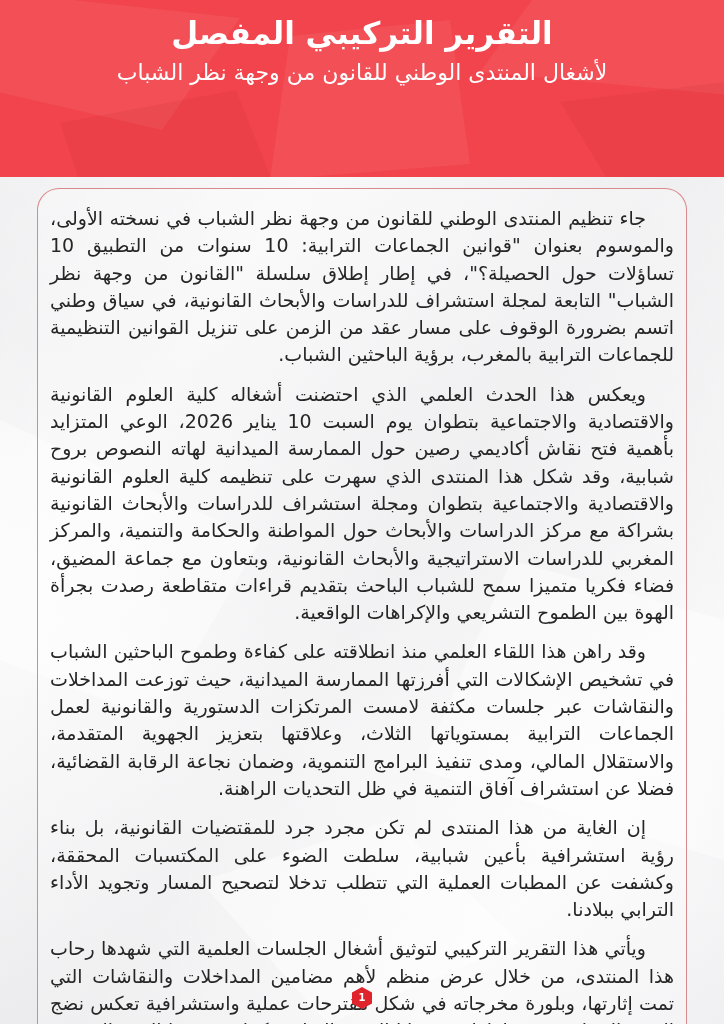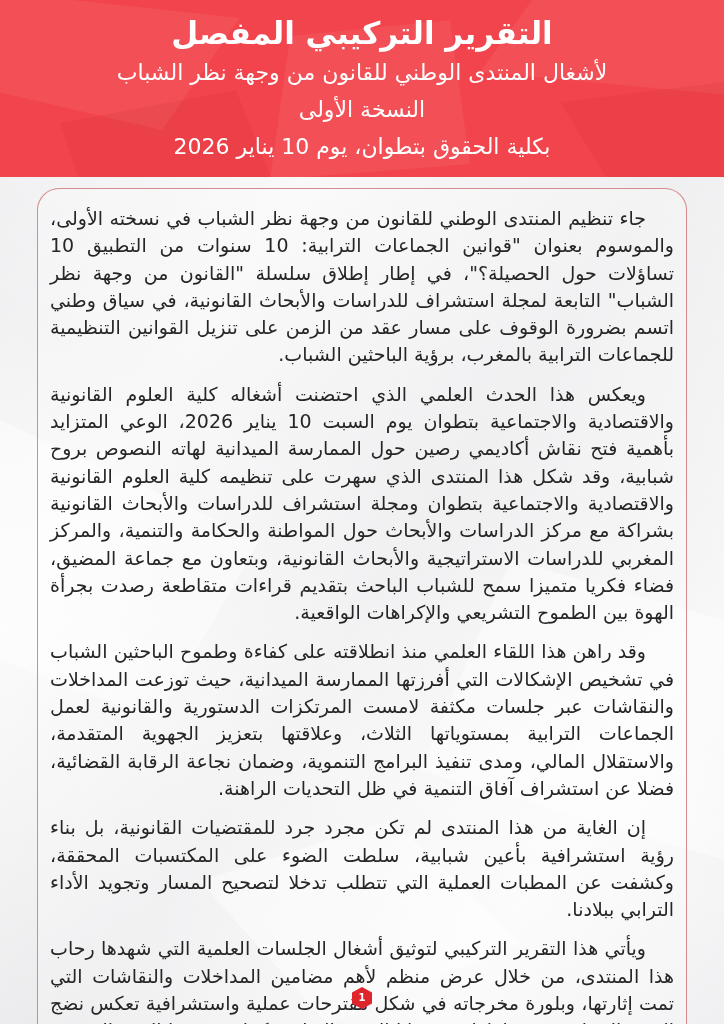--- a/index.html
+++ b/index.html
@@ -111,22 +111,20 @@
 <header class="header">
   <div class="shard" style="left:-20px;top:-10px;width:260px;height:140px;clip-path:polygon(0 0,100% 20%,70% 100%,0 70%);"></div>
   <div class="shard dark" style="left:60px;top:90px;width:220px;height:110px;clip-path:polygon(0 30%,80% 0,100% 100%,10% 90%);"></div>
   <div class="shard" style="left:480px;top:0;width:260px;height:120px;clip-path:polygon(20% 0,100% 0,100% 80%,0 60%);"></div>
   <div class="shard dark" style="left:560px;top:80px;width:180px;height:110px;clip-path:polygon(0 20%,100% 0,100% 100%,30% 100%);"></div>
   <div class="shard" style="left:270px;top:20px;width:200px;height:160px;clip-path:polygon(10% 10%,90% 0,100% 90%,0 100%);"></div>
 
   <div class="header-content">
     <h1 class="title">التقرير التركيبي المفصل</h1>
     <p class="subtitle">لأشغال المنتدى الوطني للقانون من وجهة نظر الشباب</p>
-    <p class="subtitle">النسخة الأولى</p>
-    <p class="subtitle">بكلية الحقوق بتطوان، يوم 10 يناير 2026</p>
   </div>
 </header>
 
 <div class="content-box"></div>
 
 <main class="text">
   <p>جاء تنظيم المنتدى الوطني للقانون من وجهة نظر الشباب في نسخته الأولى، والموسوم بعنوان "قوانين الجماعات الترابية: 10 سنوات من التطبيق 10 تساؤلات حول الحصيلة؟"، في إطار إطلاق سلسلة "القانون من وجهة نظر الشباب" التابعة لمجلة استشراف للدراسات والأبحاث القانونية، في سياق وطني اتسم بضرورة الوقوف على مسار عقد من الزمن على تنزيل القوانين التنظيمية للجماعات الترابية بالمغرب، برؤية الباحثين الشباب.</p>
   <p>ويعكس هذا الحدث العلمي الذي احتضنت أشغاله كلية العلوم القانونية والاقتصادية والاجتماعية بتطوان يوم السبت 10 يناير 2026، الوعي المتزايد بأهمية فتح نقاش أكاديمي رصين حول الممارسة الميدانية لهاته النصوص بروح شبابية، وقد شكل هذا المنتدى الذي سهرت على تنظيمه كلية العلوم القانونية والاقتصادية والاجتماعية بتطوان ومجلة استشراف للدراسات والأبحاث القانونية بشراكة مع مركز الدراسات والأبحاث حول المواطنة والحكامة والتنمية، والمركز المغربي للدراسات الاستراتيجية والأبحاث القانونية، وبتعاون مع جماعة المضيق، فضاء فكريا متميزا سمح للشباب الباحث بتقديم قراءات متقاطعة رصدت بجرأة الهوة بين الطموح التشريعي والإكراهات الواقعية.</p>
   <p>وقد راهن هذا اللقاء العلمي منذ انطلاقته على كفاءة وطموح الباحثين الشباب في تشخيص الإشكالات التي أفرزتها الممارسة الميدانية، حيث توزعت المداخلات والنقاشات عبر جلسات مكثفة لامست المرتكزات الدستورية والقانونية لعمل الجماعات الترابية بمستوياتها الثلاث، وعلاقتها بتعزيز الجهوية المتقدمة، والاستقلال المالي، ومدى تنفيذ البرامج التنموية، وضمان نجاعة الرقابة القضائية، فضلا عن استشراف آفاق التنمية في ظل التحديات الراهنة.</p>
   <p>إن الغاية من هذا المنتدى لم تكن مجرد جرد للمقتضيات القانونية، بل بناء رؤية استشرافية بأعين شبابية، سلطت الضوء على المكتسبات المحققة، وكشفت عن المطبات العملية التي تتطلب تدخلا لتصحيح المسار وتجويد الأداء الترابي ببلادنا.</p>

